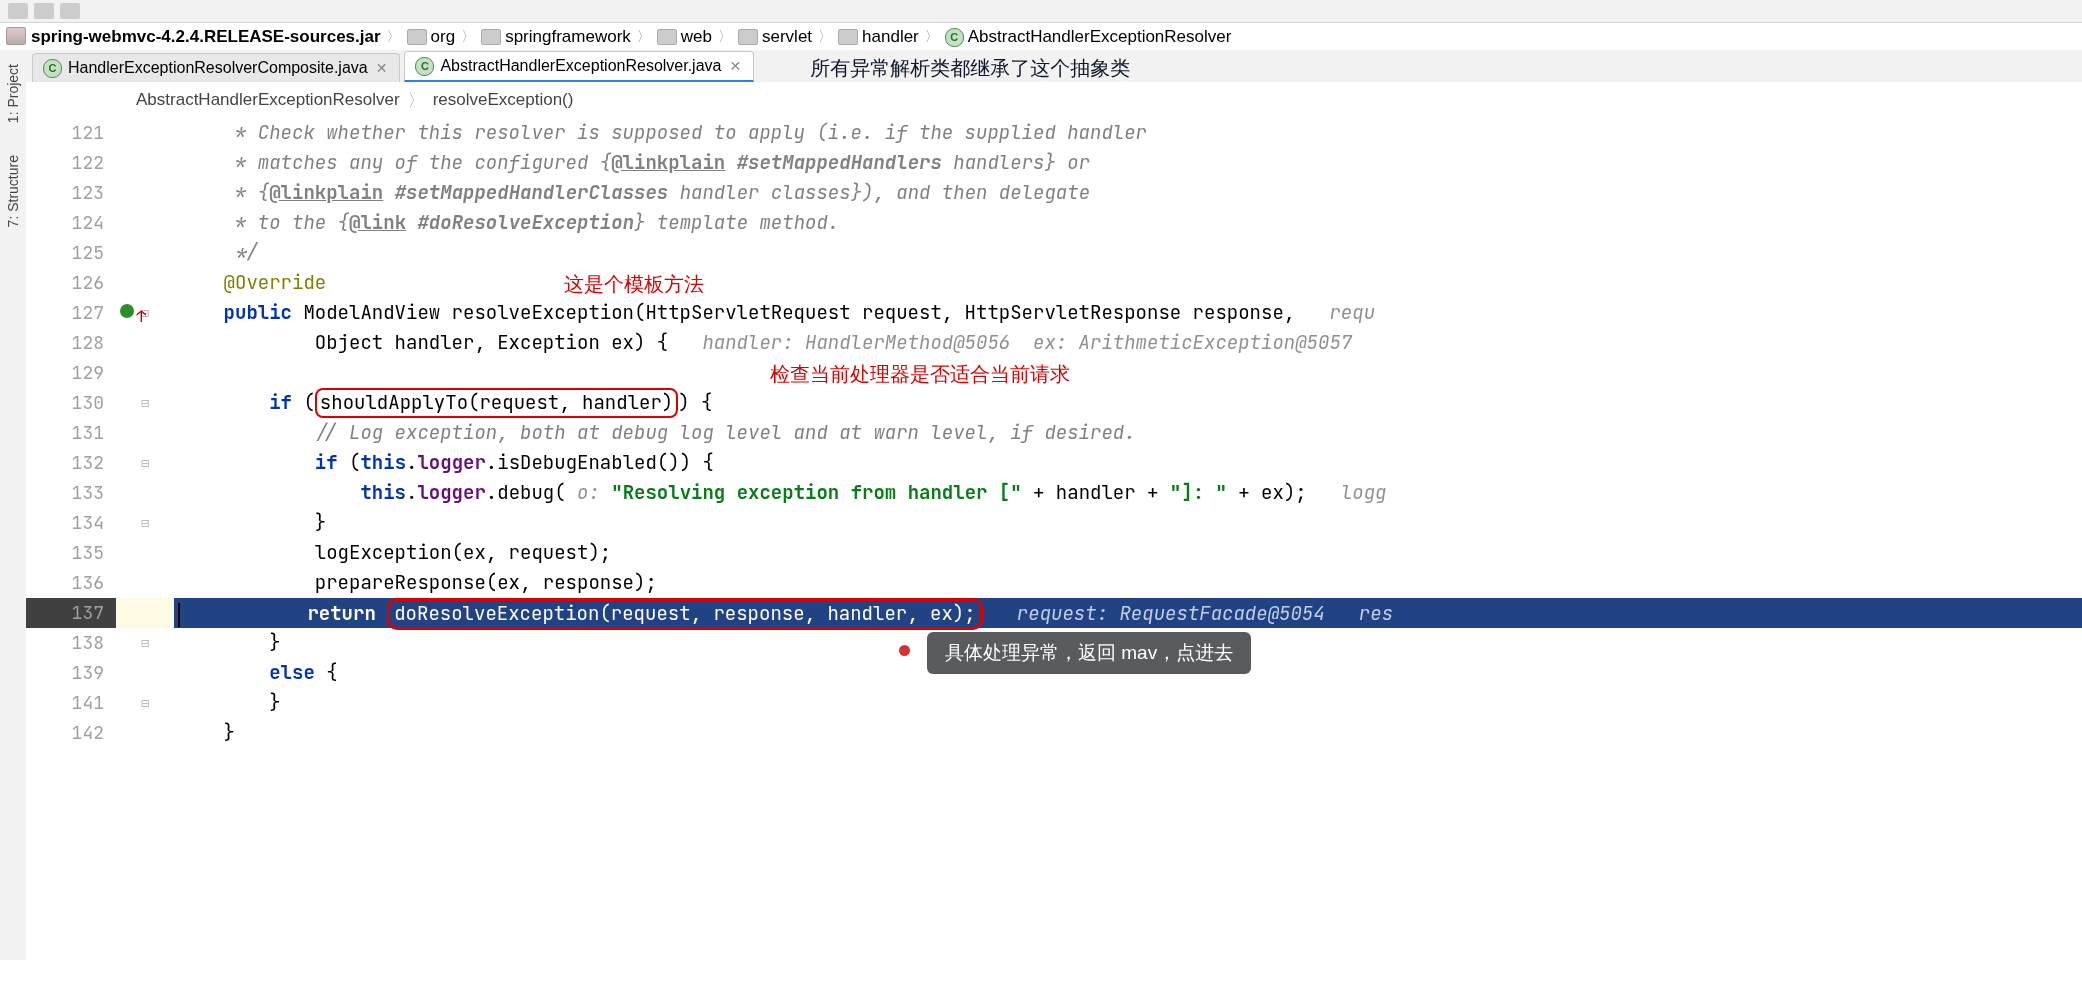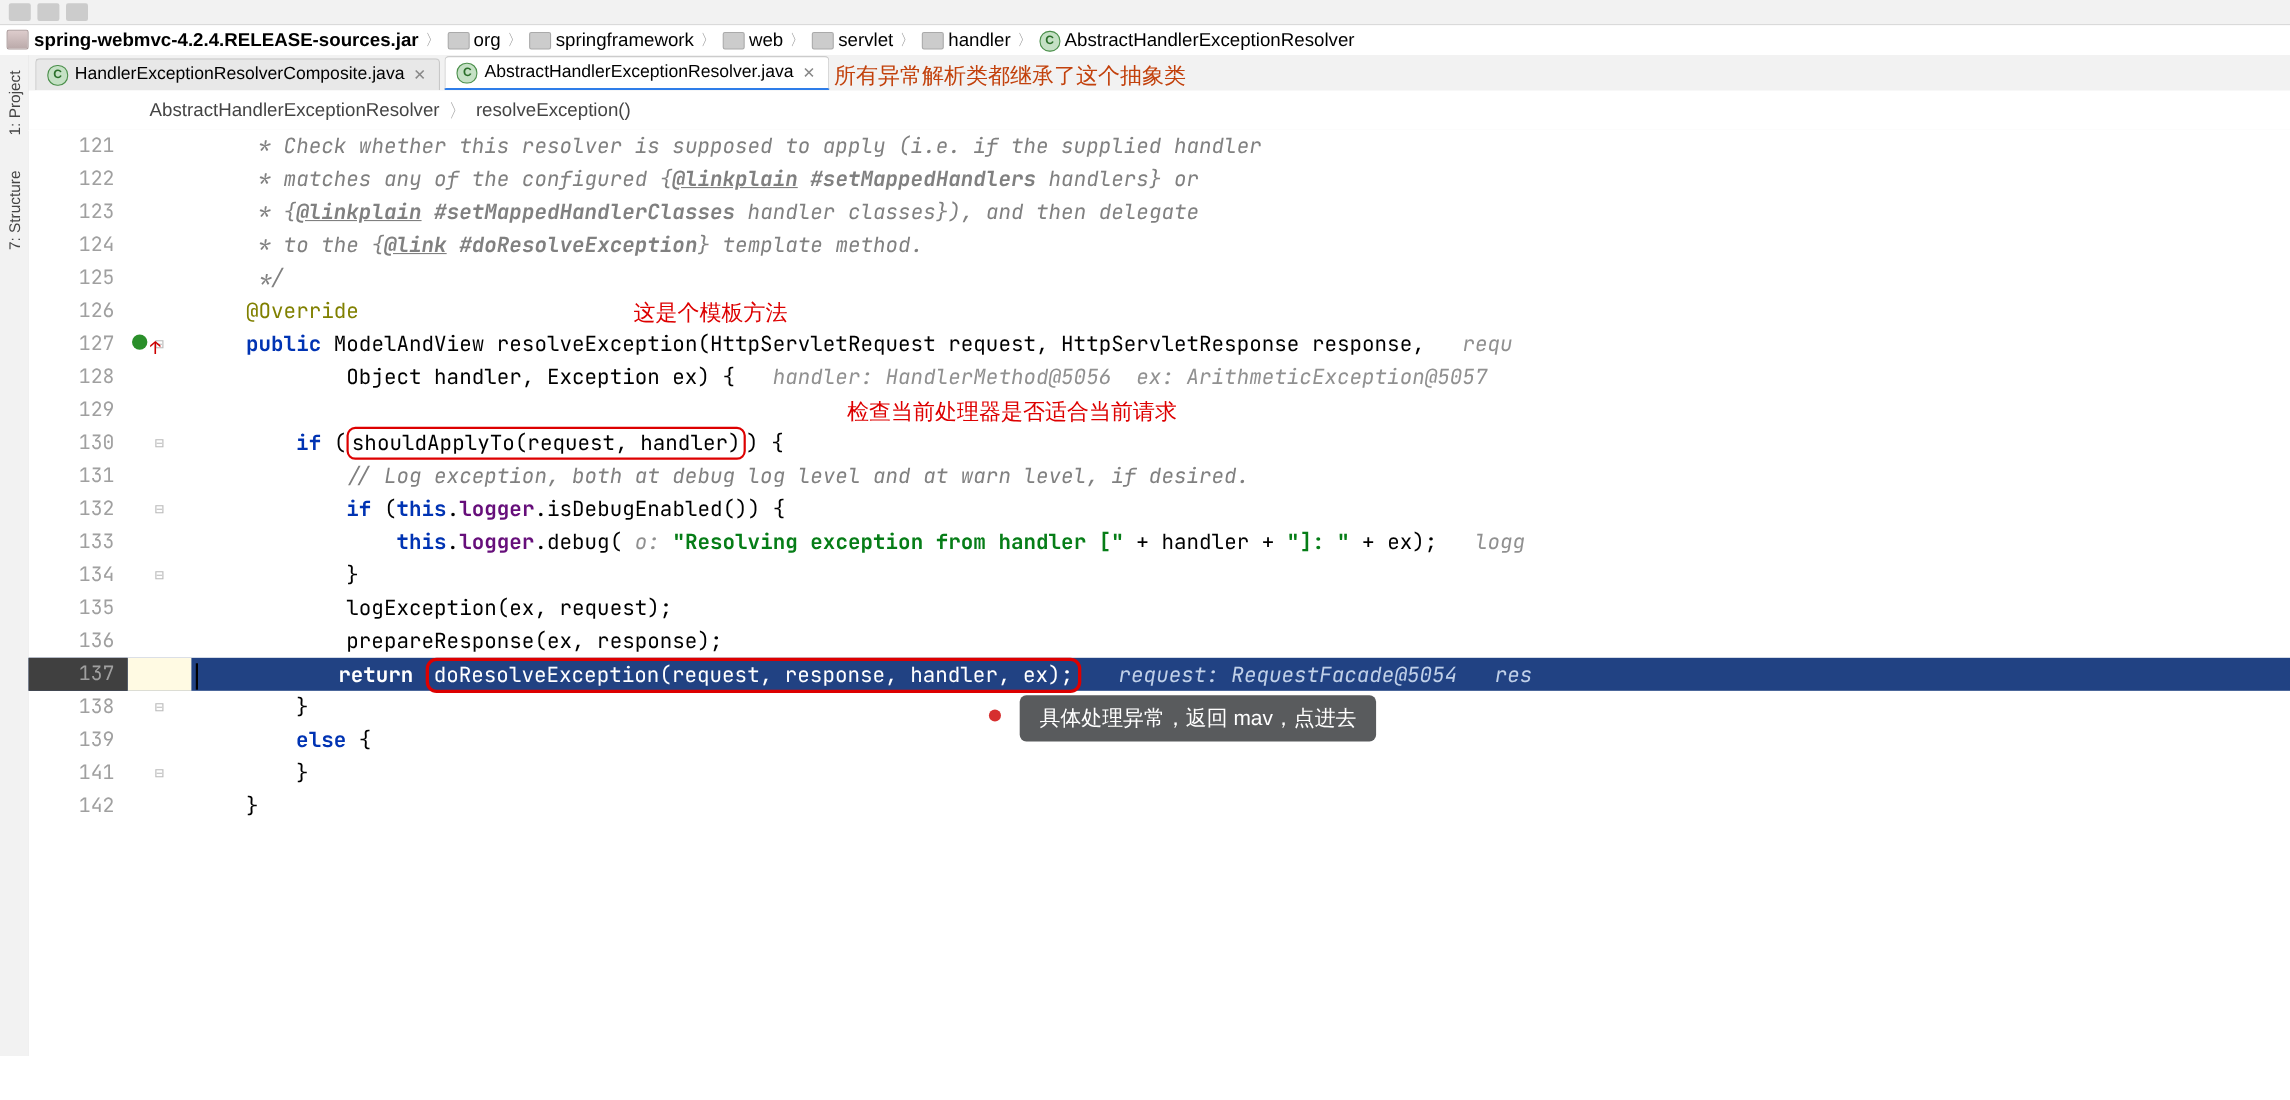--- a/index.html
+++ b/index.html
@@ -21,39 +21,39 @@
 
 
 .side-tabs{position:absolute;left:0;top:50px;width:26px;height:900px;background:#f2f2f2;border-right:1px solid #d4d4d4;display:flex;flex-direction:column;align-items:center;padding-top:10px;gap:24px;font-family:'Lucida Grande',sans-serif;font-size:14px}
 .side-tab{writing-mode:vertical-rl;transform:rotate(180deg);cursor:pointer;padding:4px 2px;color:#444;display:flex;align-items:center;gap:4px}
 
 
 .editor-tabs{position:absolute;left:26px;top:50px;right:0;height:32px;background:#f2f2f2;border-bottom:1px solid #d4d4d4;display:flex;align-items:flex-end;padding-left:6px}
 .ed-tab{height:28px;background:#e8e8e8;border:1px solid #c8c8c8;border-bottom:none;border-radius:4px 4px 0 0;display:flex;align-items:center;gap:6px;padding:0 10px;margin-right:4px;font-family:'Lucida Grande',sans-serif;font-size:16px;cursor:pointer}
 .ed-tab.active{background:#fff;border-bottom:2px solid #2e7de9}
 .tab-close{color:#888;font-size:14px;padding:0 2px}
-.tab-annot{color:#c2410c;font-family:'Microsoft YaHei','PingFang SC',sans-serif;font-size:20px;margin-top:4px}
+.tab-annot{color:#0f172a;font-family:'Microsoft YaHei','PingFang SC',sans-serif;font-size:20px;margin-left:52px;margin-top:4px}
 
 
 .code-crumb{position:absolute;left:26px;top:82px;right:0;height:36px;background:#fff;border-bottom:1px solid #eee;display:flex;align-items:center;padding-left:110px;font-family:'Lucida Grande',sans-serif;font-size:17px;color:#444}
 .crumb-sep{color:#aaa;padding:0 8px}
 
 
 .editor{position:absolute;left:26px;top:118px;right:0;bottom:0;background:#fff}
 .code-line{display:flex;height:30px;line-height:30px;white-space:pre}
 .gutter{width:78px;text-align:right;padding-right:12px;color:#a0a0a0;font-size:18px;user-select:none;position:relative}
 .gutter-icon{position:absolute;right:-18px;top:6px;width:14px;height:14px;border-radius:7px;background:#2a8f2a}
 .gutter-arrow{position:absolute;right:-30px;top:4px;color:#c00;font-size:16px}
 .fold-col{width:58px;text-align:center;color:#bbb;font-size:14px;user-select:none}
 .code{flex:1;padding-left:4px}
 
 
 .c-comment{color:#808080;font-style:italic}
 .c-doc{color:#808080;font-style:italic}
-.c-doctag{color:#808080;font-style:italic;font-weight:bold;text-decoration:underline}
+.c-doctag{color:#808080;font-weight:bold;text-decoration:underline}
 .c-doctagname{color:#808080;font-style:italic;font-weight:bold}
 .c-kw{color:#0033b3;font-weight:bold}
 .c-ann{color:#808000}
 .c-field{color:#660e7a;font-weight:bold}
 .c-str{color:#067d17;font-weight:bold}
 .c-param-hint{color:#909090;font-style:italic}
 .c-inline-val{color:#909090;font-style:italic}
 
 
 .line-current{background:#214283;color:#fff}
@@ -155,19 +155,19 @@
     <div class="code-line"><div class="gutter">134</div><div class="fold-col">⊟</div><div class="code"><span>            </span><span>}</span></div></div>
     <div class="code-line"><div class="gutter">135</div><div class="fold-col"></div><div class="code"><span>            </span><span>logException(ex, request);</span></div></div>
     <div class="code-line"><div class="gutter">136</div><div class="fold-col"></div><div class="code"><span>            </span><span>prepareResponse(ex, response);</span></div></div>
     <div class="code-line line-current"><div class="gutter">137</div><div class="fold-col"></div><div class="code"><span class="caret"></span><span>           </span><span class="c-kw">return</span><span> </span><span class="red-box-wide">doResolveException(request, response, handler, ex);</span><span class="c-inline-val">   request: RequestFacade@5054   res</span></div></div>
     <div class="code-line"><div class="gutter">138</div><div class="fold-col">⊟</div><div class="code"><span>        </span><span>}</span></div></div>
     <div class="code-line"><div class="gutter">139</div><div class="fold-col"></div><div class="code"><span>        </span><span class="c-kw">else</span><span> {</span></div></div>
     <div class="code-line"><div class="gutter">141</div><div class="fold-col">⊟</div><div class="code"><span>        </span><span>}</span></div></div>
     <div class="code-line"><div class="gutter">142</div><div class="fold-col"></div><div class="code"><span>    </span><span>}</span></div></div>
   </div>
 
-<div class="annot" style="left:576px;top:271px">这是个模板方法</div>
+<div class="annot" style="left:564px;top:271px">这是个模板方法</div>
 <div class="annot" style="left:770px;top:361px">检查当前处理器是否适合当前请求</div>
 
 <div class="bubble" style="left:927px;top:632px">
   <span class="bubble-dot"></span>
   <span>具体处理异常，返回 mav，点进去</span>
 </div>
 
 </body></html>

